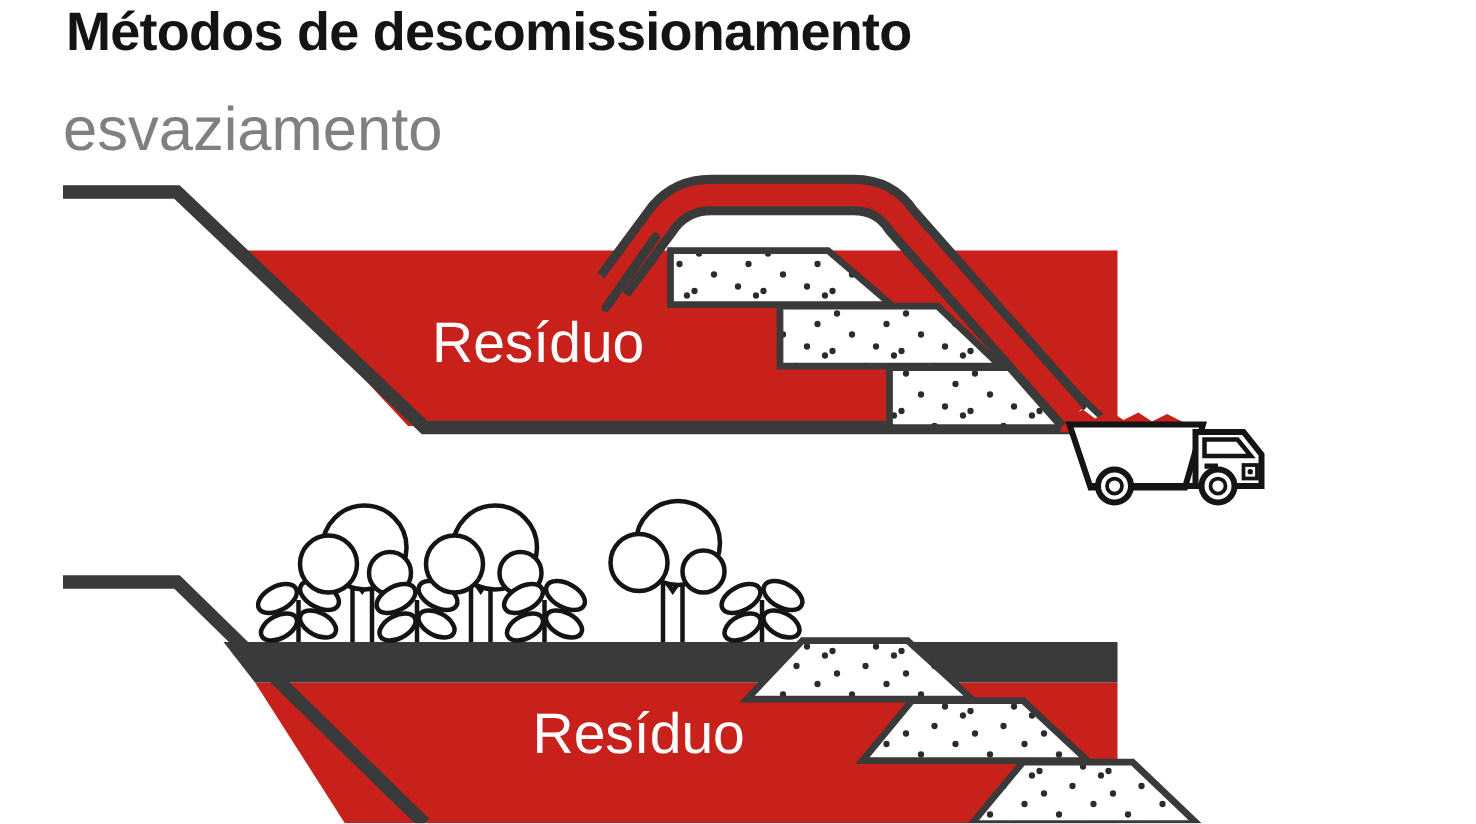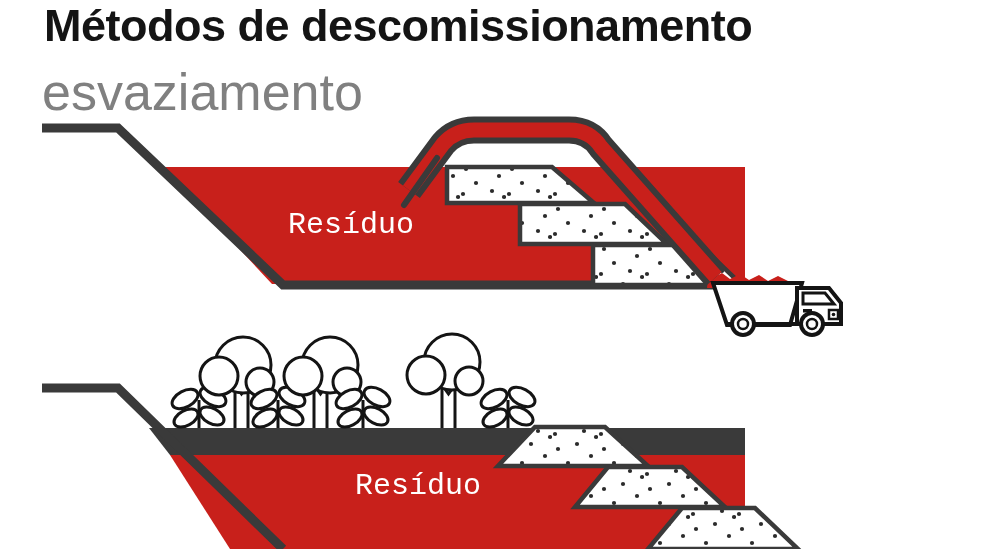--- a/index.html
+++ b/index.html
@@ -17,50 +17,50 @@
     height: 549px;
     background: #ffffff;
     overflow: hidden;
   }
   #title {
     position: absolute;
     left: 44px;
     top: 2px;
     font-family: "Liberation Sans", sans-serif;
     font-weight: bold;
-    font-size: 45px;
+    font-size: 36px;
     letter-spacing: -0.5px;
     color: #141414;
     white-space: nowrap;
     line-height: 1.05;
   }
   .subtitle {
     position: absolute;
     font-family: "Liberation Sans", sans-serif;
     font-weight: normal;
-    font-size: 52px;
+    font-size: 41px;
     color: #808080;
     white-space: nowrap;
     line-height: 1;
   }
   #subtitle-esvaziamento { left: 42px; top: 66px; }
   #subtitle-aterro       { left: 42px; top: 330px; }
 
   .diagram-svg {
     position: absolute;
     left: 0;
     top: 0;
     width: 984px;
     height: 549px;
   }
   .residue-label {
     position: absolute;
-    font-family: Liberation Mono, monospace;
+    font-family: Liberation Sans, sans-serif;
     font-weight: normal;
-    font-size: 30px;
+    font-size: 38px;
     color: #ffffff;
     white-space: nowrap;
     line-height: 1;
   }
   #residue-label-top    { left: 288px; top: 210px; }
   #residue-label-bottom { left: 355px; top: 471px; }
 </style>
 </head>
 <body>
 

